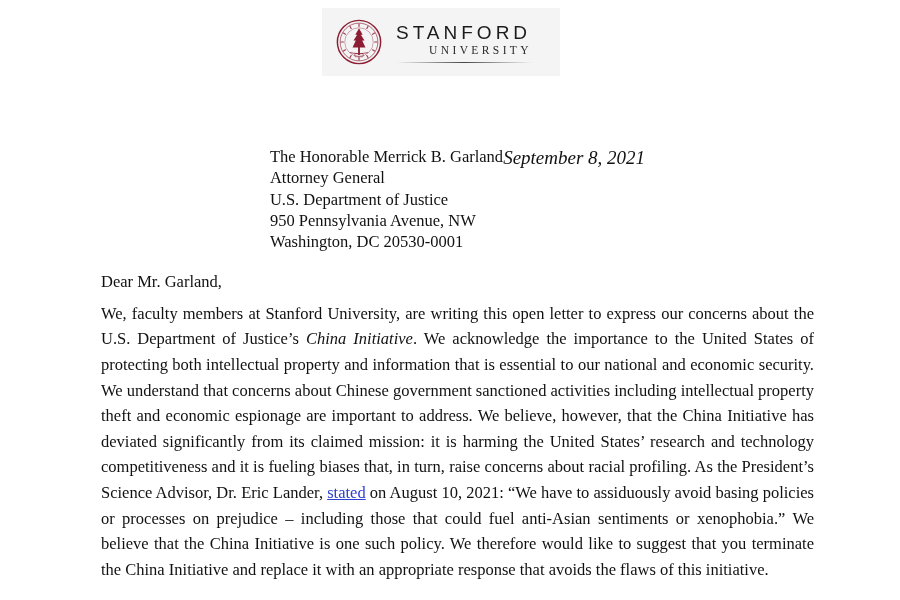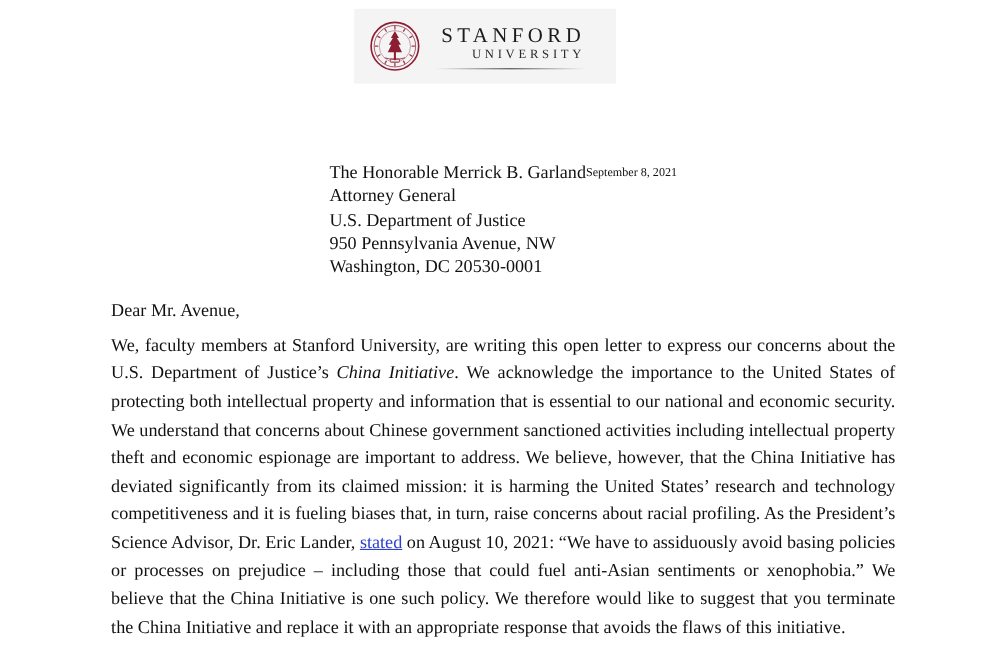--- a/index.html
+++ b/index.html
@@ -39,27 +39,26 @@
     flex: 0 0 46px;
     position: relative;
   }
   .seal svg { display: block; }
 
   .wordmark {
     margin-left: 14px;
     padding-top: 2px;
   }
   .wordmark .stanford {
-    font-family: Liberation Serif, serif;
+    font-family: Liberation Sans, sans-serif;
     font-size: 19px;
     letter-spacing: 4.0px;
     color: #1b1b1b;
     line-height: 1.05;
     white-space: nowrap;
-    text-align: right;
   }
   .wordmark .university {
     font-family: "Liberation Serif", "DejaVu Serif", serif;
     font-size: 11.5px;
     letter-spacing: 3.4px;
     color: #2a2a2a;
     line-height: 1.2;
     text-align: right;
     margin-top: 1px;
     white-space: nowrap;
@@ -88,24 +87,25 @@
     display: flex;
     justify-content: center;
     align-items: flex-start;
   }
   .addressee {
     font-size: 16.5px;
     line-height: 21.3px;
     white-space: pre-line;
   }
   .letter-date {
-    font-size: 11px;
+    font-size: 19px;
     line-height: 21.3px;
     white-space: nowrap;
     padding-top: 1px;
+    font-style: italic;
   }
 
   .salutation {
     font-size: 16.5px;
     line-height: 21.3px;
     margin-top: 19px;
   }
 
   .body-para {
     font-size: 16.5px;
@@ -171,17 +171,17 @@
 
   <div class="head-row">
     <div class="addressee">The Honorable Merrick B. Garland
 Attorney General
 U.S. Department of Justice
 950 Pennsylvania Avenue, NW
 Washington, DC 20530-0001</div>
     <div class="letter-date">September 8, 2021</div>
   </div>
 
-  <div class="salutation">Dear Mr. Avenue,</div>
+  <div class="salutation">Dear Mr. Garland,</div>
 
   <p class="body-para"><span>We, faculty members at Stanford University, are writing this open letter to express our concerns about the U.S. Department of Justice’s </span><em>China Initiative</em><span>. We acknowledge the importance to the United States of protecting both intellectual property and information that is essential to our national and economic security. We understand that concerns about Chinese government sanctioned activities including intellectual property theft and economic espionage are important to address. We believe, however, that the China Initiative has deviated significantly from its claimed mission: it is harming the United States’ research and technology competitiveness and it is fueling biases that, in turn, raise concerns about racial profiling. As the President’s Science Advisor, Dr. Eric Lander, </span><a class="doc-link" href="#">stated</a><span> on August 10, 2021: “We have to assiduously avoid basing policies or processes on prejudice – including those that could fuel anti-Asian sentiments or xenophobia.” We believe that the China Initiative is one such policy. We therefore would like to suggest that you terminate the China Initiative and replace it with an appropriate response that avoids the flaws of this initiative.</span></p>
 
 </div>
 
 </body></html>

